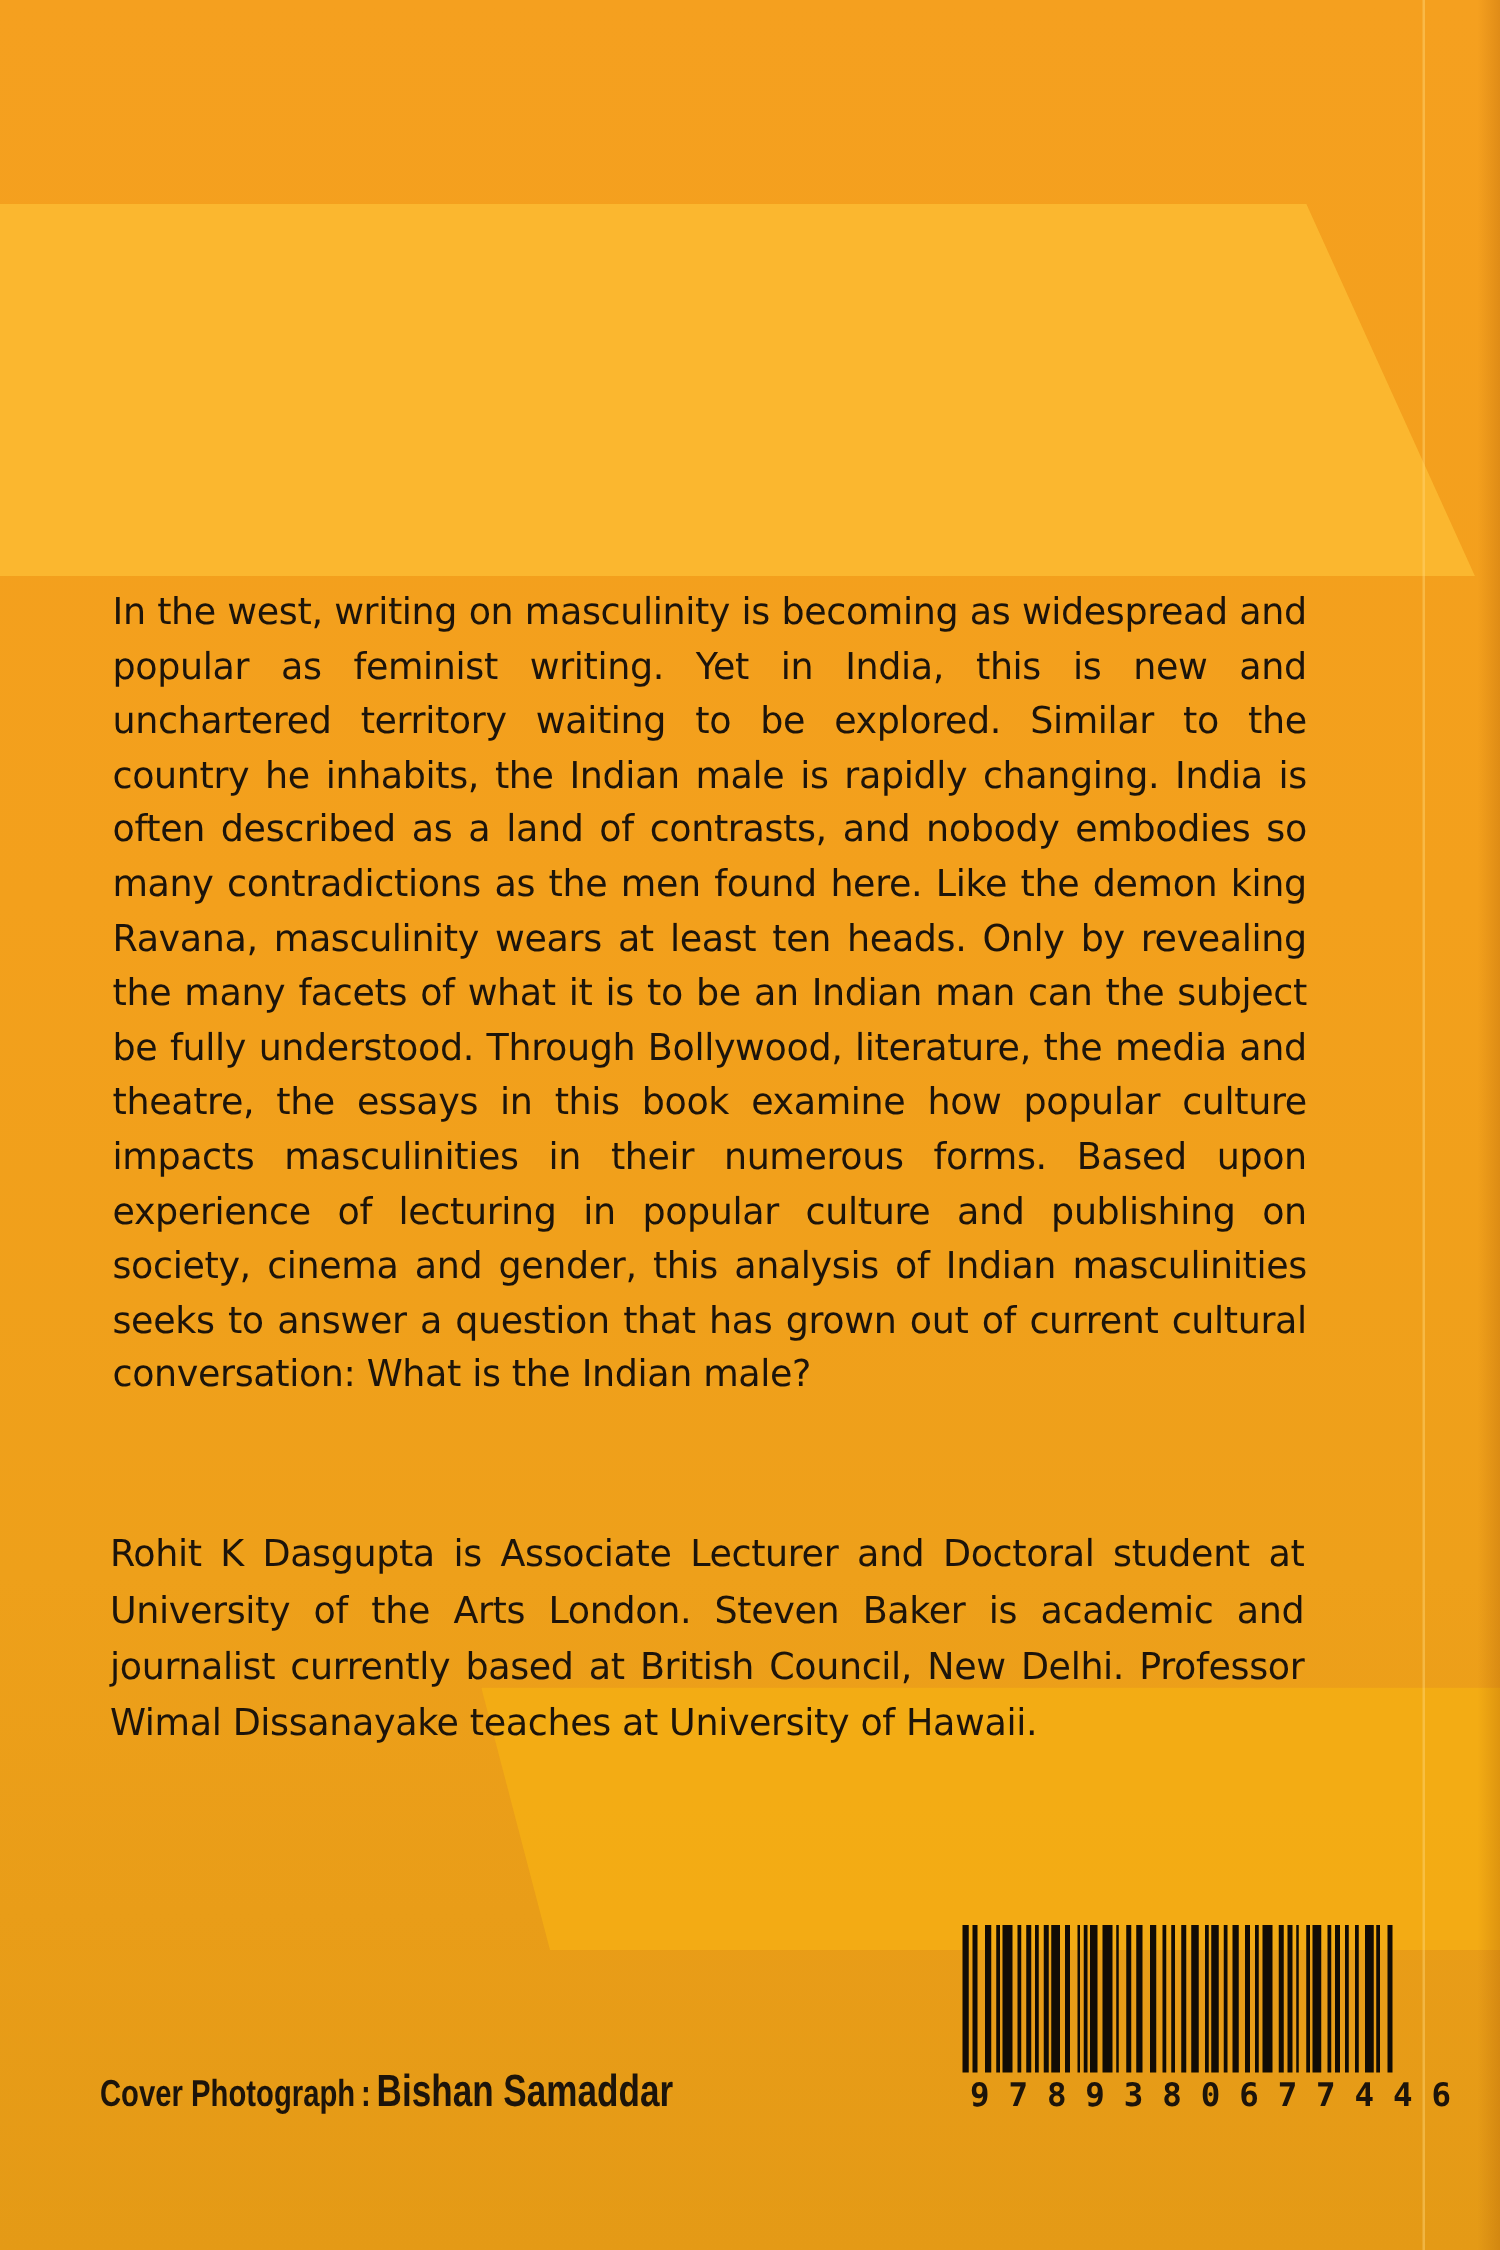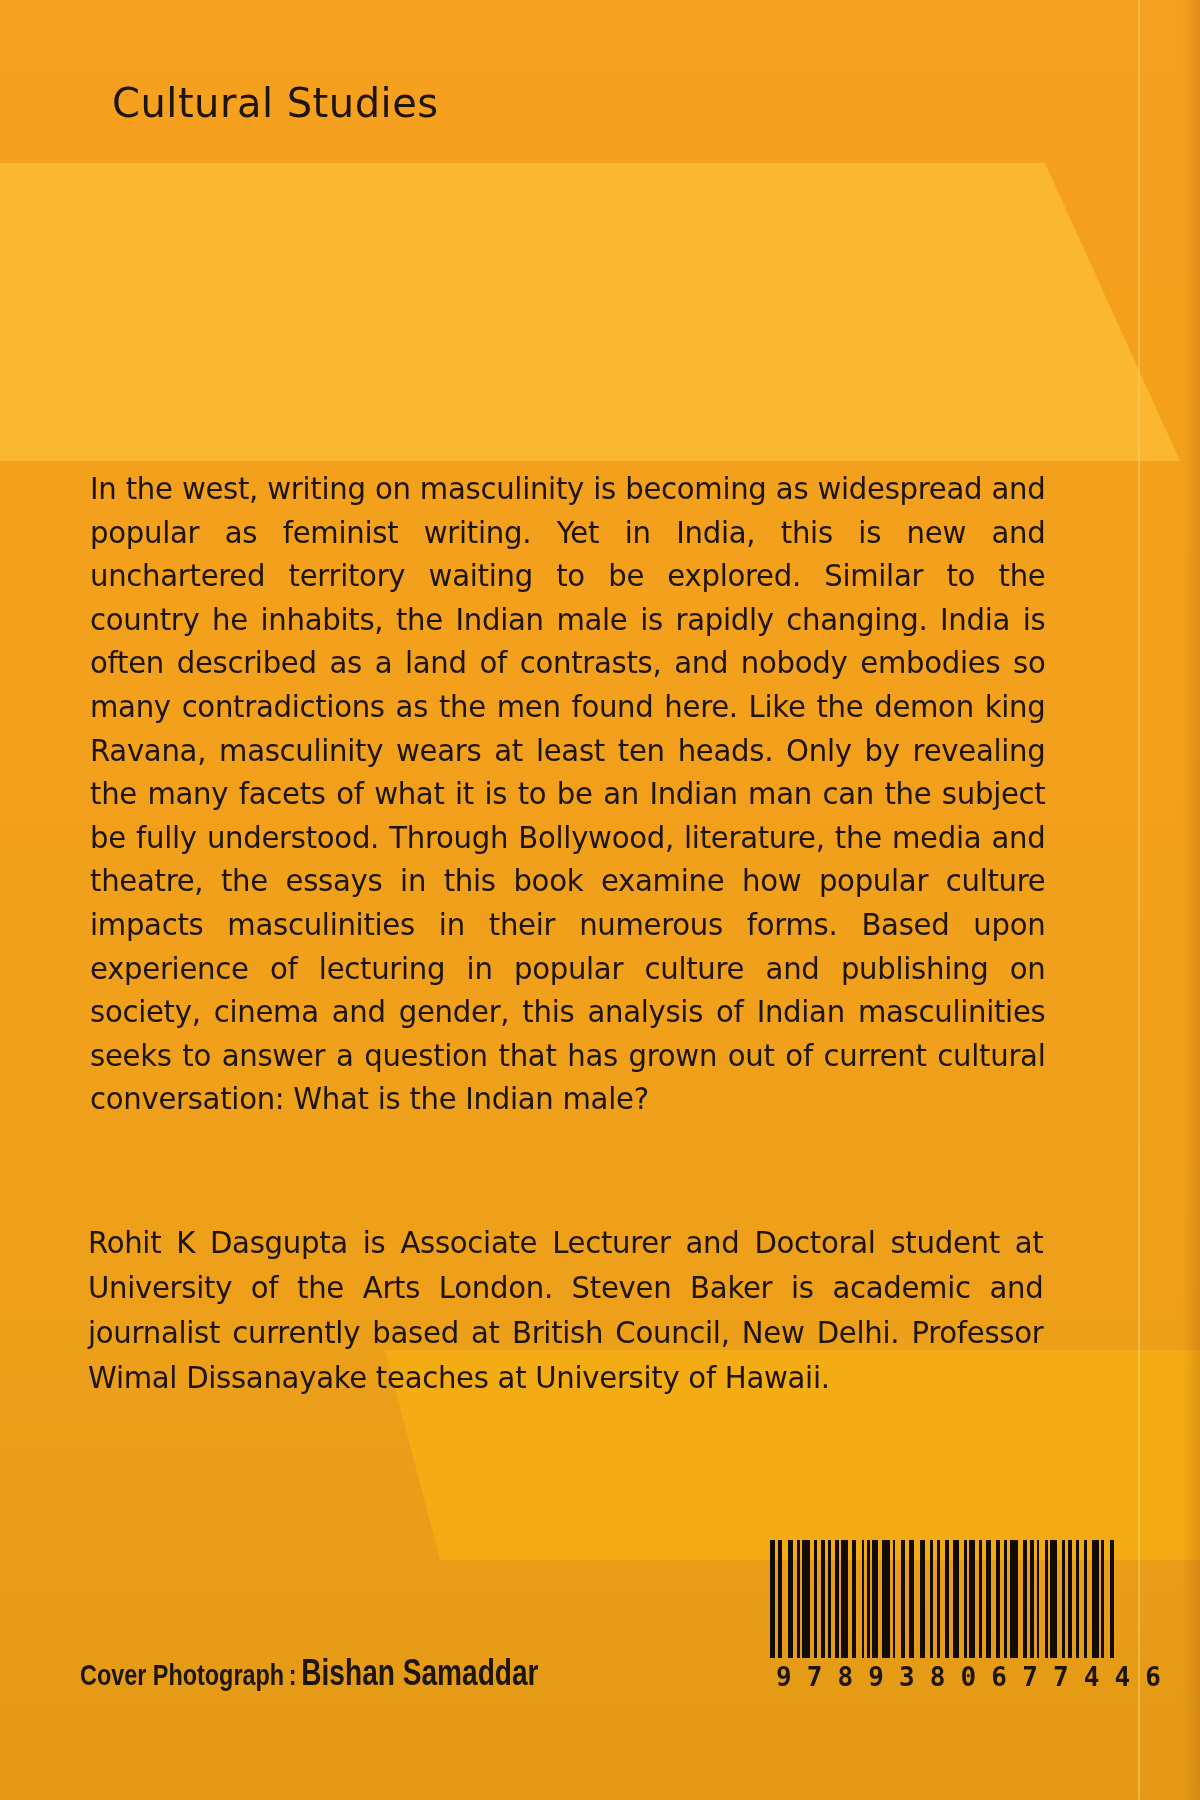--- a/index.html
+++ b/index.html
@@ -81,21 +81,20 @@
 </style>
 </head>
 <body>
 
 <div class="cover">
   <div class="shape band-top"></div>
   <div class="shape band-bottom"></div>
   <div class="shape spine-line"></div>
   <div class="shape spine-edge"></div>
 
-  <div class="series-label">Cultural Studies</div>
 
   <p class="blurb" style="margin:0">In the west, writing on masculinity is becoming as widespread and popular as feminist writing. Yet in India, this is new and unchartered territory waiting to be explored. Similar to the country he inhabits, the Indian male is rapidly changing. India is often described as a land of contrasts, and nobody embodies so many contradictions as the men found here. Like the demon king Ravana, masculinity wears at least ten heads. Only by revealing the many facets of what it is to be an Indian man can the subject be fully understood. Through Bollywood, literature, the media and theatre, the essays in this book examine how popular culture impacts masculinities in their numerous forms. Based upon experience of lecturing in popular culture and publishing on society, cinema and gender, this analysis of Indian masculinities seeks to answer a question that has grown out of current cultural conversation: What is the Indian male?</p>
 
   <p class="bio" style="margin:0">Rohit K Dasgupta is Associate Lecturer and Doctoral student at University of the Arts London. Steven Baker is academic and journalist currently based at British Council, New Delhi. Professor Wimal Dissanayake teaches at University of Hawaii.</p>
 
   <div class="credit">
     <span class="lbl">Cover Photograph</span><span class="sep">:</span><span class="name">Bishan Samaddar</span>
   </div>
 
   <div class="barcode-wrap">

